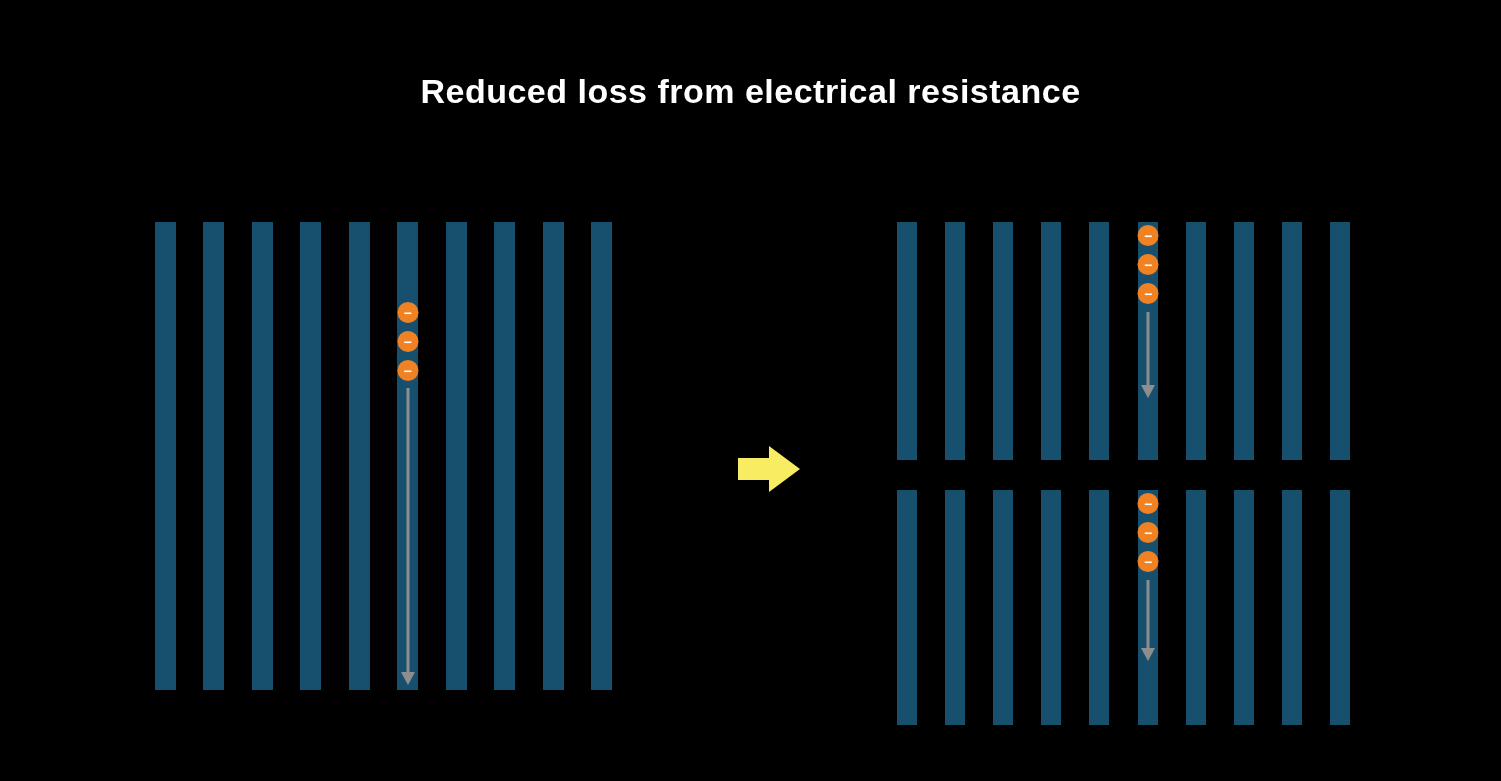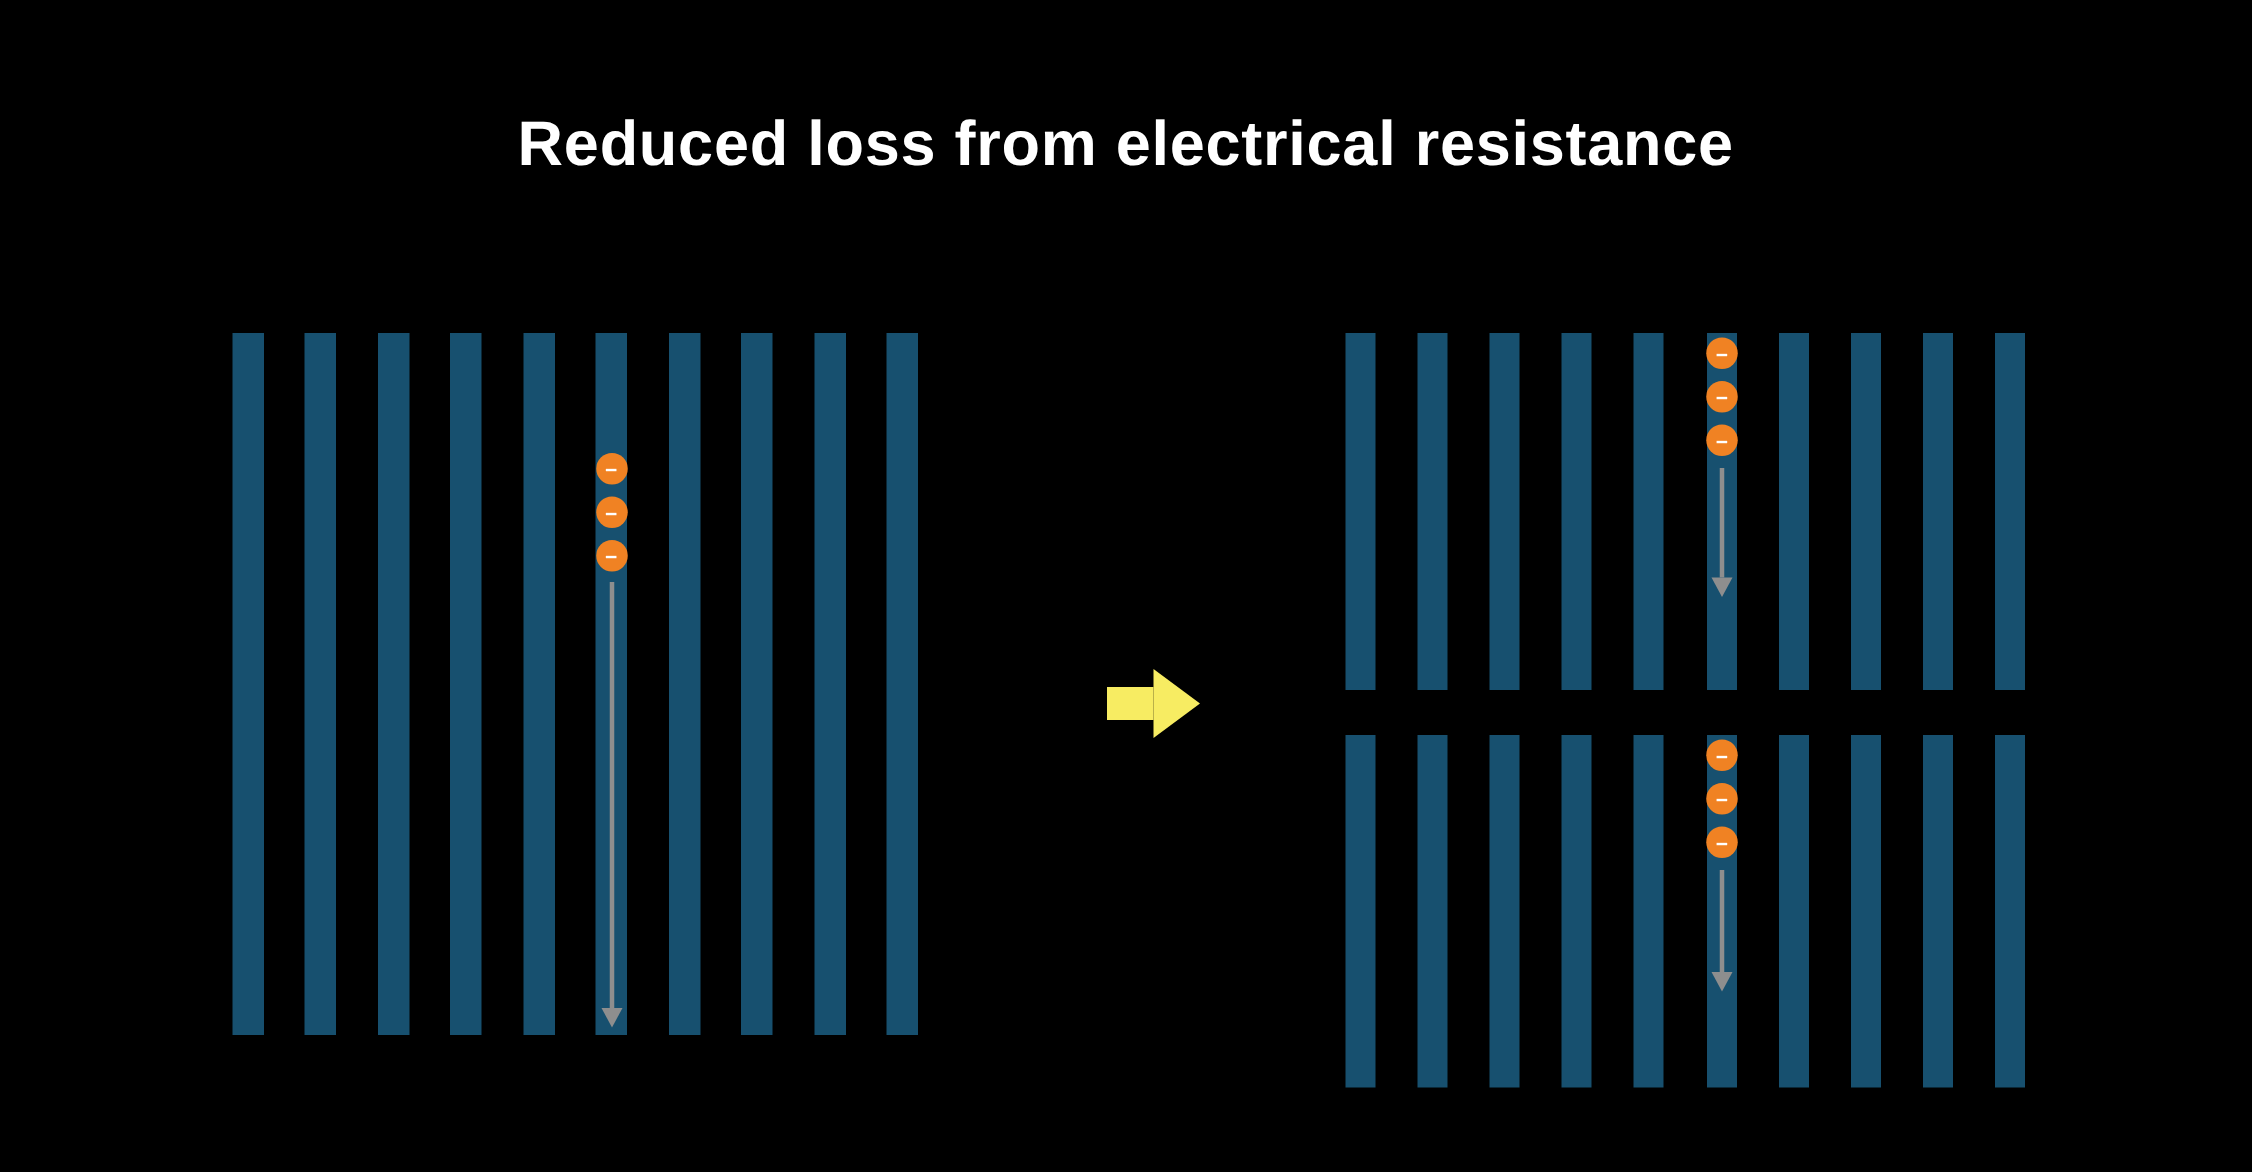--- a/index.html
+++ b/index.html
@@ -12,21 +12,21 @@
     overflow: hidden;
     font-family: "Liberation Sans", sans-serif;
   }
   .title {
     position: absolute;
     top: 72px;
     left: 0;
     width: 100%;
     text-align: center;
     color: var(--title, #ffffff);
-    font-size: 42px;
+    font-size: 34px;
     font-weight: bold;
     letter-spacing: 0.5px;
   }
   .panel {
     position: absolute;
     display: flex;
     justify-content: space-between;
   }
   .panel-full        { left: 155px; top: 222px; width: 457px; height: 468px; }
   .panel-half-top    { left: 897px; top: 222px; width: 453px; height: 238px; }

